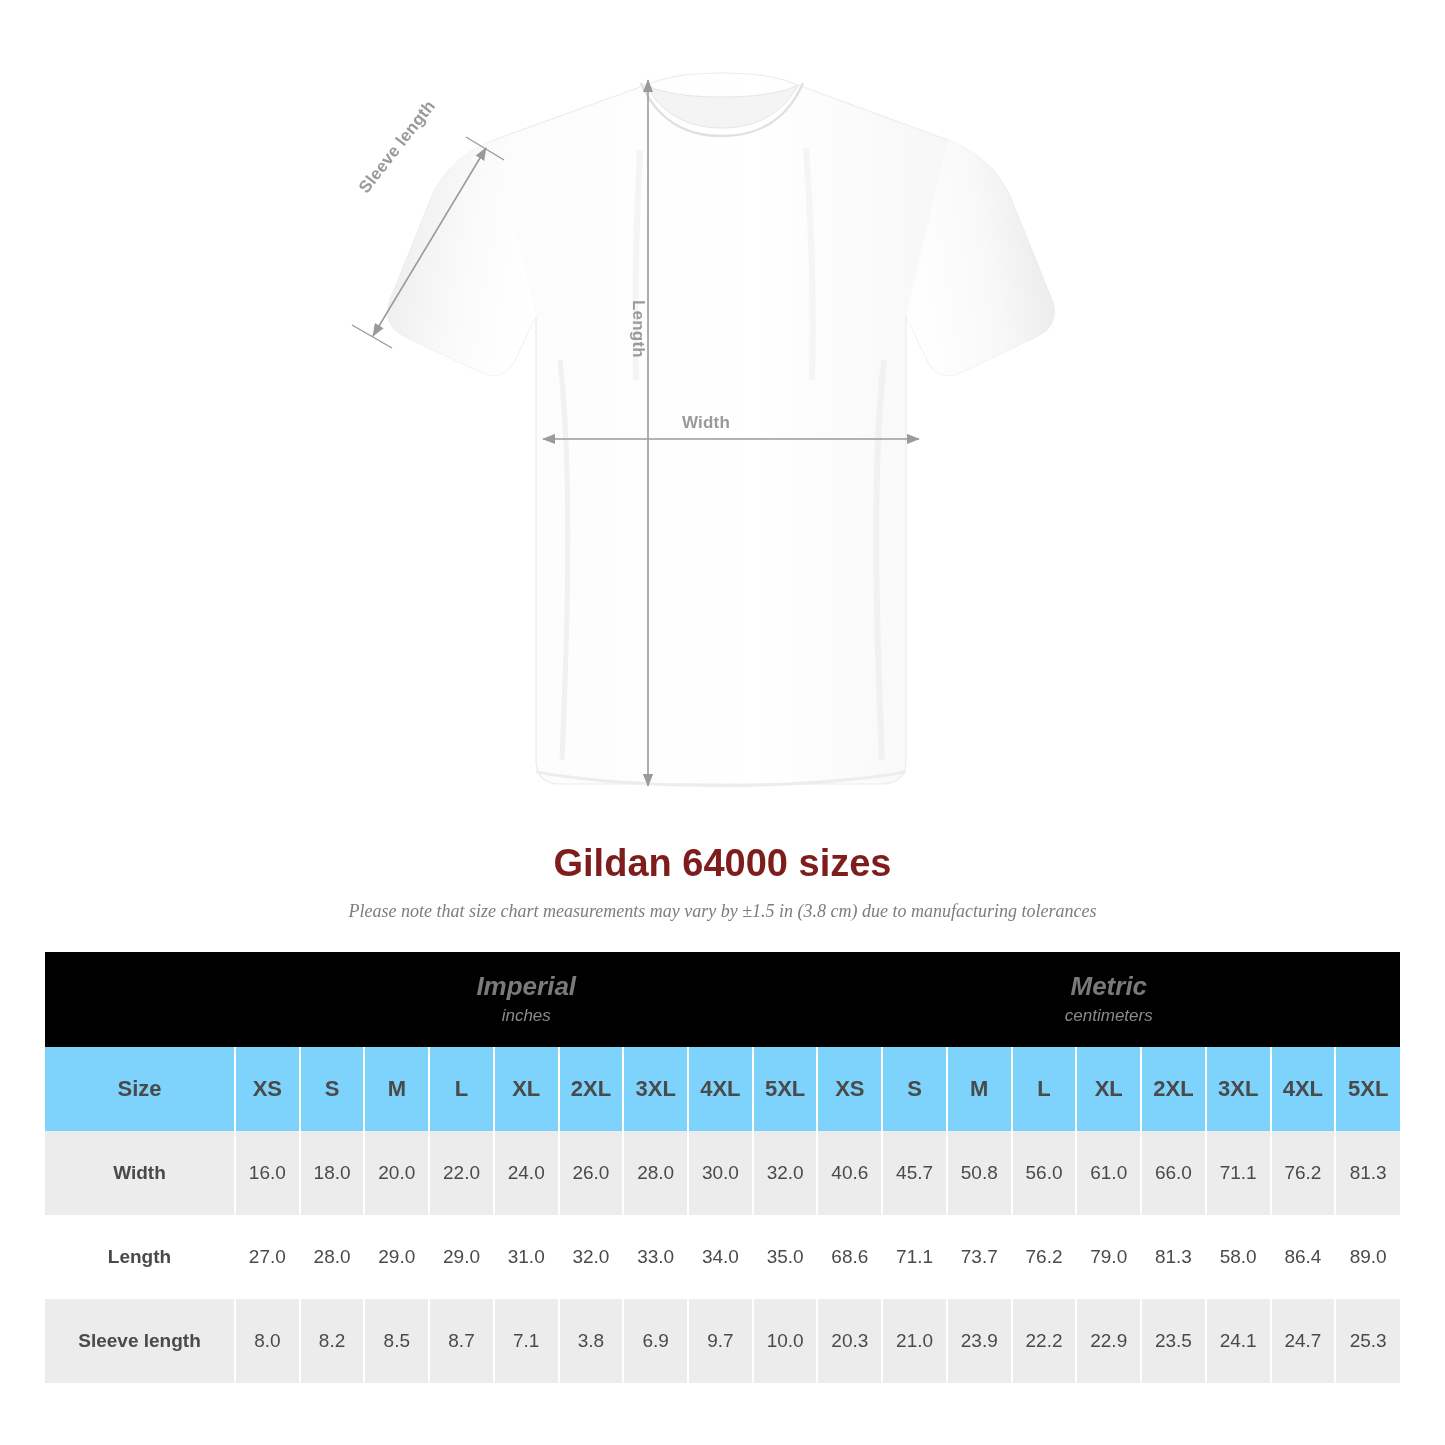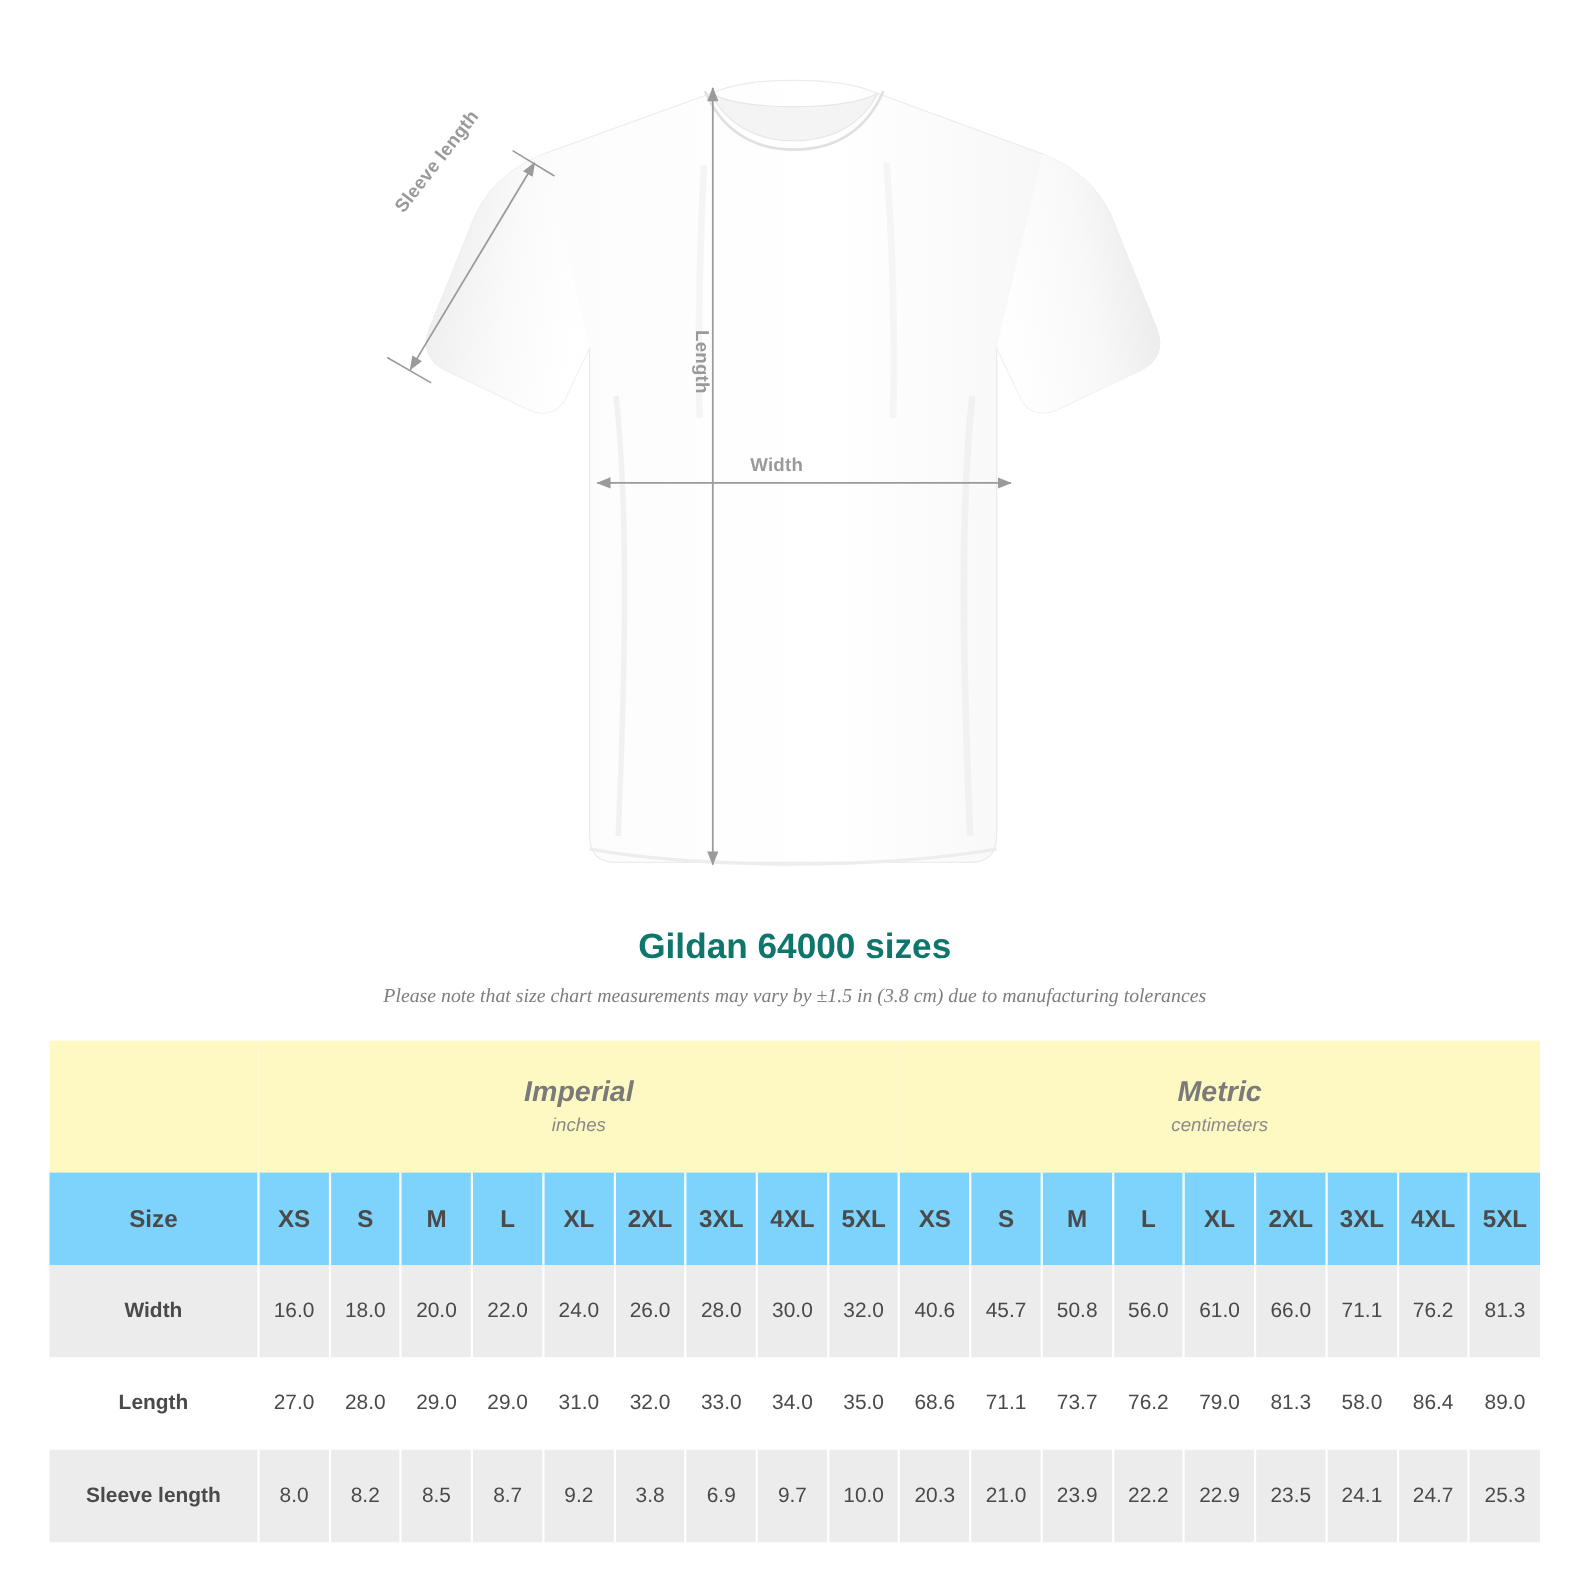--- a/index.html
+++ b/index.html
@@ -51,23 +51,23 @@
     left: 682px;
     top: 413px;
   }
 
   
   .titles {
     text-align: center;
     margin-top: 22px;
   }
   .chart-title {
-    font-size: 32px;
-    font-weight: bold;
-    color: #0f766e;
+    font-size: 38px;
+    font-weight: bold;
+    color: #7f1d1d;
     margin: 0 0 16px 0;
     font-family: "Liberation Sans", sans-serif;
   }
   .chart-note {
     font-size: 18px;
     font-style: italic;
     color: #7d7d7d;
     margin: 0;
     font-family: Liberation Serif, serif;
   }
@@ -82,22 +82,22 @@
     width: 100%;
     table-layout: fixed;
   }
   table.size-table td,
   table.size-table th {
     text-align: center;
     vertical-align: middle;
     font-family: "Liberation Sans", sans-serif;
   }
   .unit-head td {
-    background: #fef9c3;
-    height: 120px;
+    background: #000000;
+    height: 95px;
     padding: 0;
   }
   .unit-title {
     font-size: 26px;
     font-weight: bold;
     font-style: italic;
     color: #7a7a7a;
     line-height: 1.25;
   }
   .unit-sub {
@@ -328,21 +328,21 @@
           <td class="cell-sep">58.0</td>
           <td class="cell-sep">86.4</td>
           <td class="cell-sep">89.0</td>
         </tr>
         <tr class="row-alt">
           <td class="row-label">Sleeve length</td>
           <td class="cell-sep">8.0</td>
           <td class="cell-sep">8.2</td>
           <td class="cell-sep">8.5</td>
           <td class="cell-sep">8.7</td>
-          <td class="cell-sep">9.2</td>
+          <td class="cell-sep">7.1</td>
           <td class="cell-sep">3.8</td>
           <td class="cell-sep">6.9</td>
           <td class="cell-sep">9.7</td>
           <td class="cell-sep">10.0</td>
           <td class="cell-sep">20.3</td>
           <td class="cell-sep">21.0</td>
           <td class="cell-sep">23.9</td>
           <td class="cell-sep">22.2</td>
           <td class="cell-sep">22.9</td>
           <td class="cell-sep">23.5</td>

